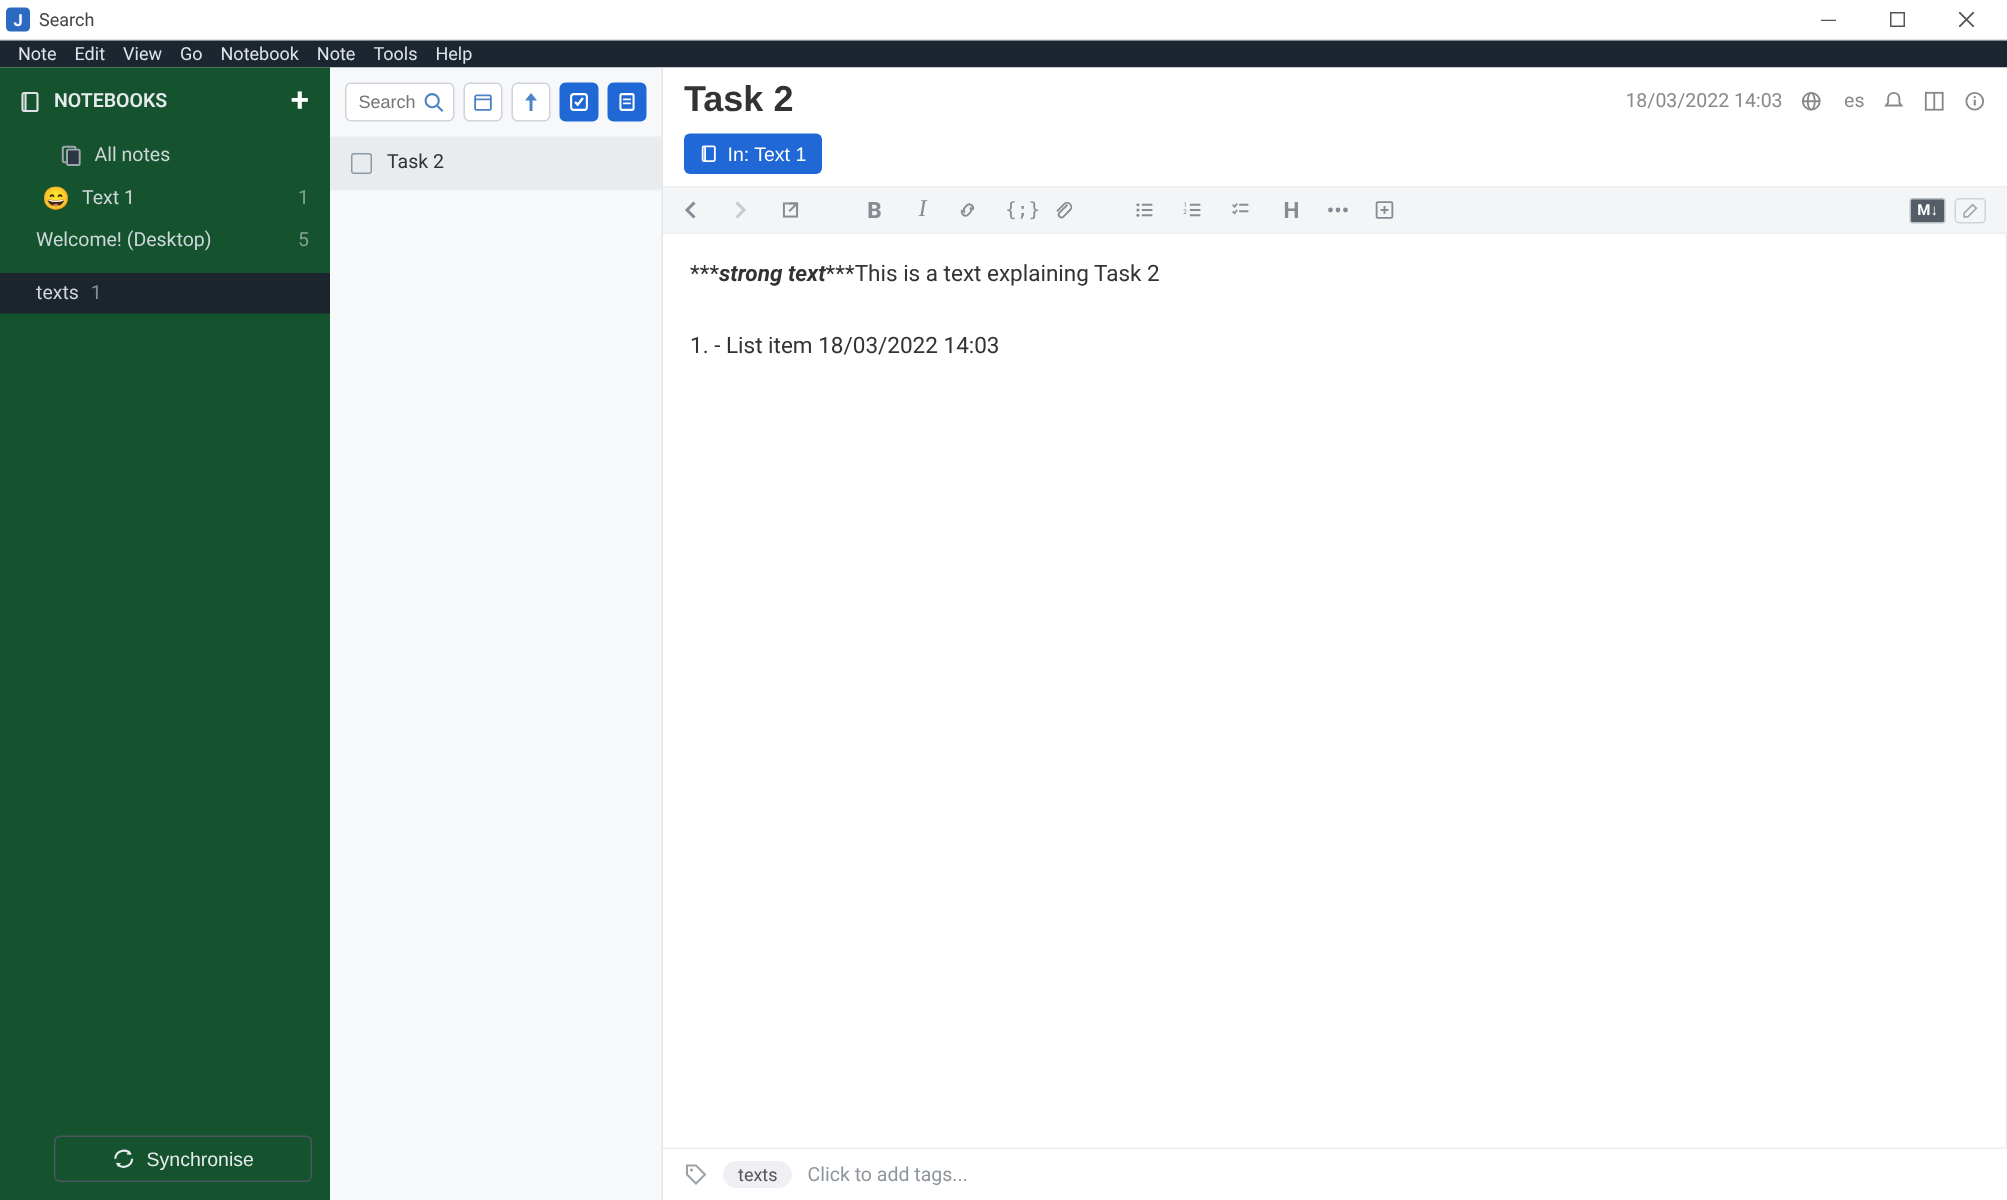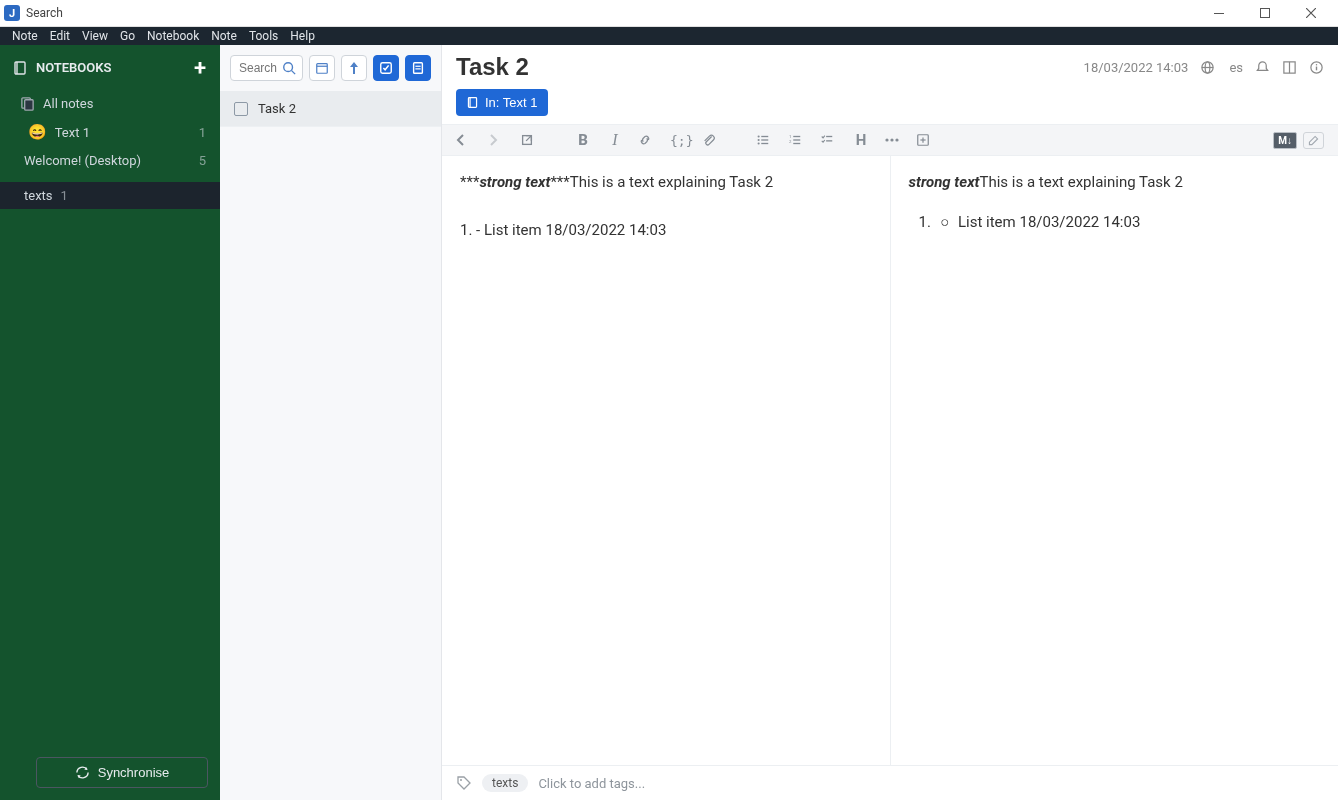--- a/index.html
+++ b/index.html
@@ -217,21 +217,21 @@
     <div class="sidebar-section-header">
       <div class="sect-left">
         <svg width="16" height="16" viewBox="0 0 16 16">
           <rect x="3" y="2" width="10" height="12" rx="1" fill="none" stroke="#dfe3e7" stroke-width="1.4"></rect>
           <line x1="5" y1="2" x2="5" y2="14" stroke="#dfe3e7" stroke-width="1.4"></line>
         </svg>
         <span>NOTEBOOKS</span>
       </div>
       <span class="add-notebook">+</span>
     </div>
-    <div class="sidebar-item" style="padding-left:20px;">
+    <div class="sidebar-item" style="padding-left:40px;">
       <svg width="15" height="15" viewBox="0 0 16 16">
         <rect x="2" y="2" width="9" height="11" rx="1" fill="none" stroke="#9ea7af" stroke-width="1.4"></rect>
         <rect x="5" y="4" width="9" height="11" rx="1" fill="#2b3641" stroke="#9ea7af" stroke-width="1.4"></rect>
       </svg>
       <span>All notes</span>
     </div>
     <div class="sidebar-item indent">
       <span class="notebook-emoji">😄</span>
       <span>Text 1</span>
       <span class="count">1</span>
@@ -423,30 +423,20 @@
       </div>
     </div>
 
     <div class="editor-body">
       <div class="editor-half left">
         <p>
           <span>***</span><span class="strong-italic">strong text</span><span>***</span><span>This is a text explaining Task 2</span>
         </p>
         <p style="margin-top:24px;">1. - List item  18/03/2022 14:03</p>
       </div>
-      <div class="editor-half">
-        <p>
-          <span class="strong-italic">strong text</span><span>This is a text explaining Task 2</span>
-        </p>
-        <div class="preview-list">
-          <span class="number">1.</span>
-          <span class="bullet">○</span>
-          <span>List item 18/03/2022 14:03</span>
-        </div>
-      </div>
     </div>
 
     <div class="tag-bar">
       <svg width="16" height="16" viewBox="0 0 16 16">
         <path d="M2 2 L8 2 L14 8 L8 14 L2 8 Z" fill="none" stroke="#9aa0a6" stroke-width="1.3"></path>
         <circle cx="5" cy="5" r="1" fill="#9aa0a6"></circle>
       </svg>
       <span class="tag-pill">texts</span>
       <span class="placeholder-text">Click to add tags...</span>
     </div>

